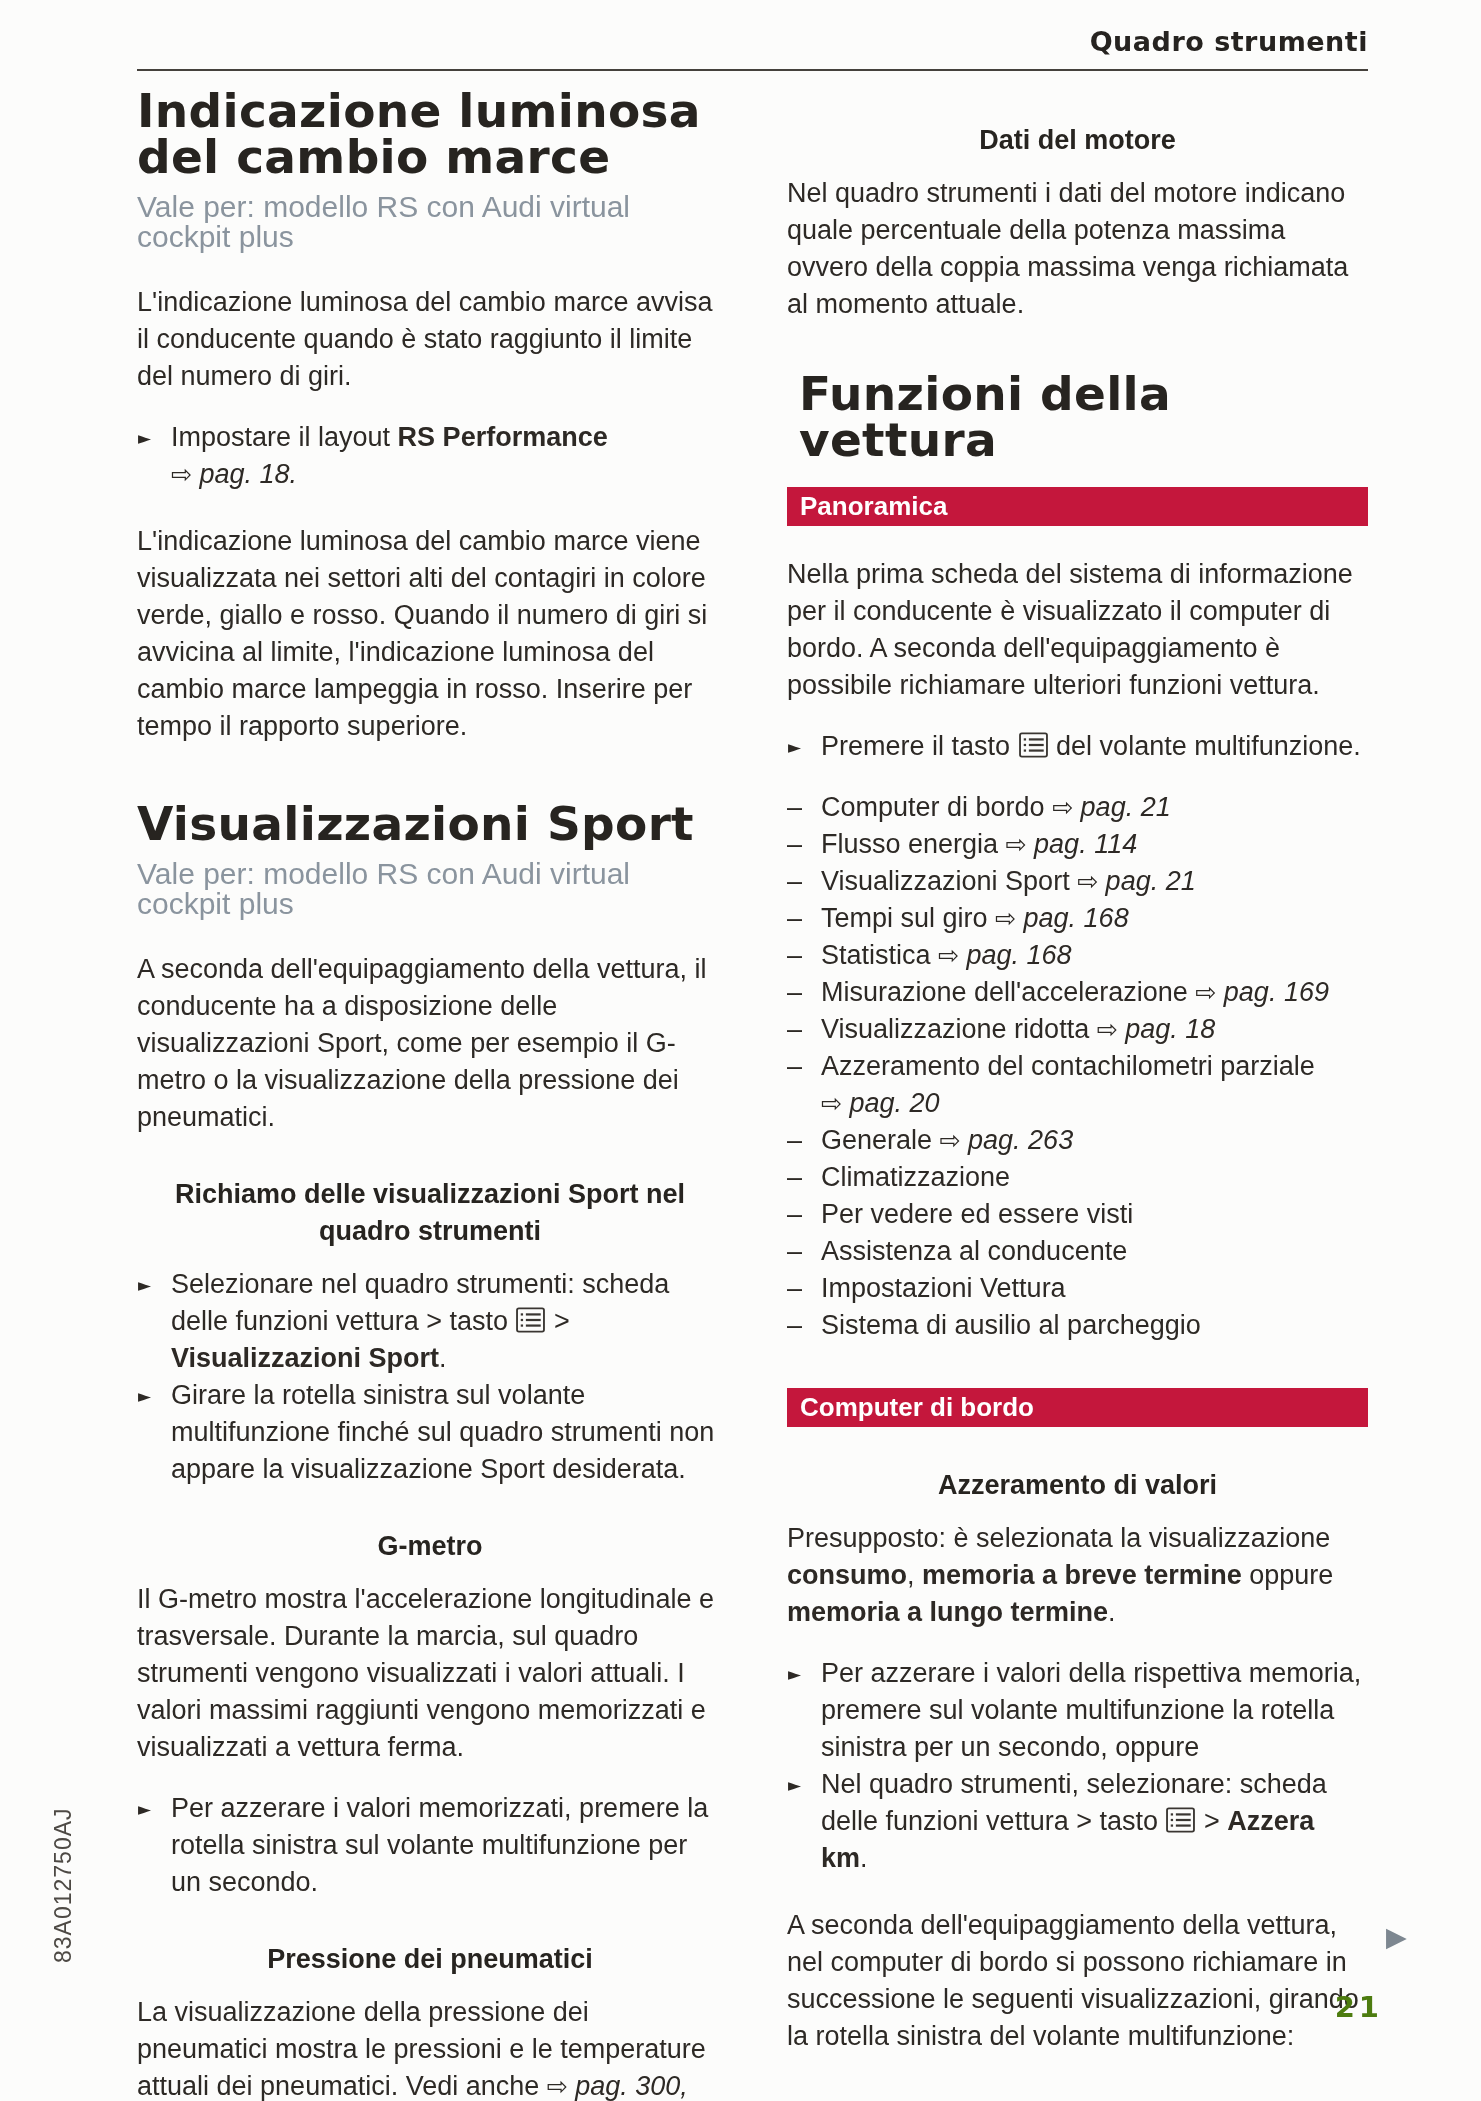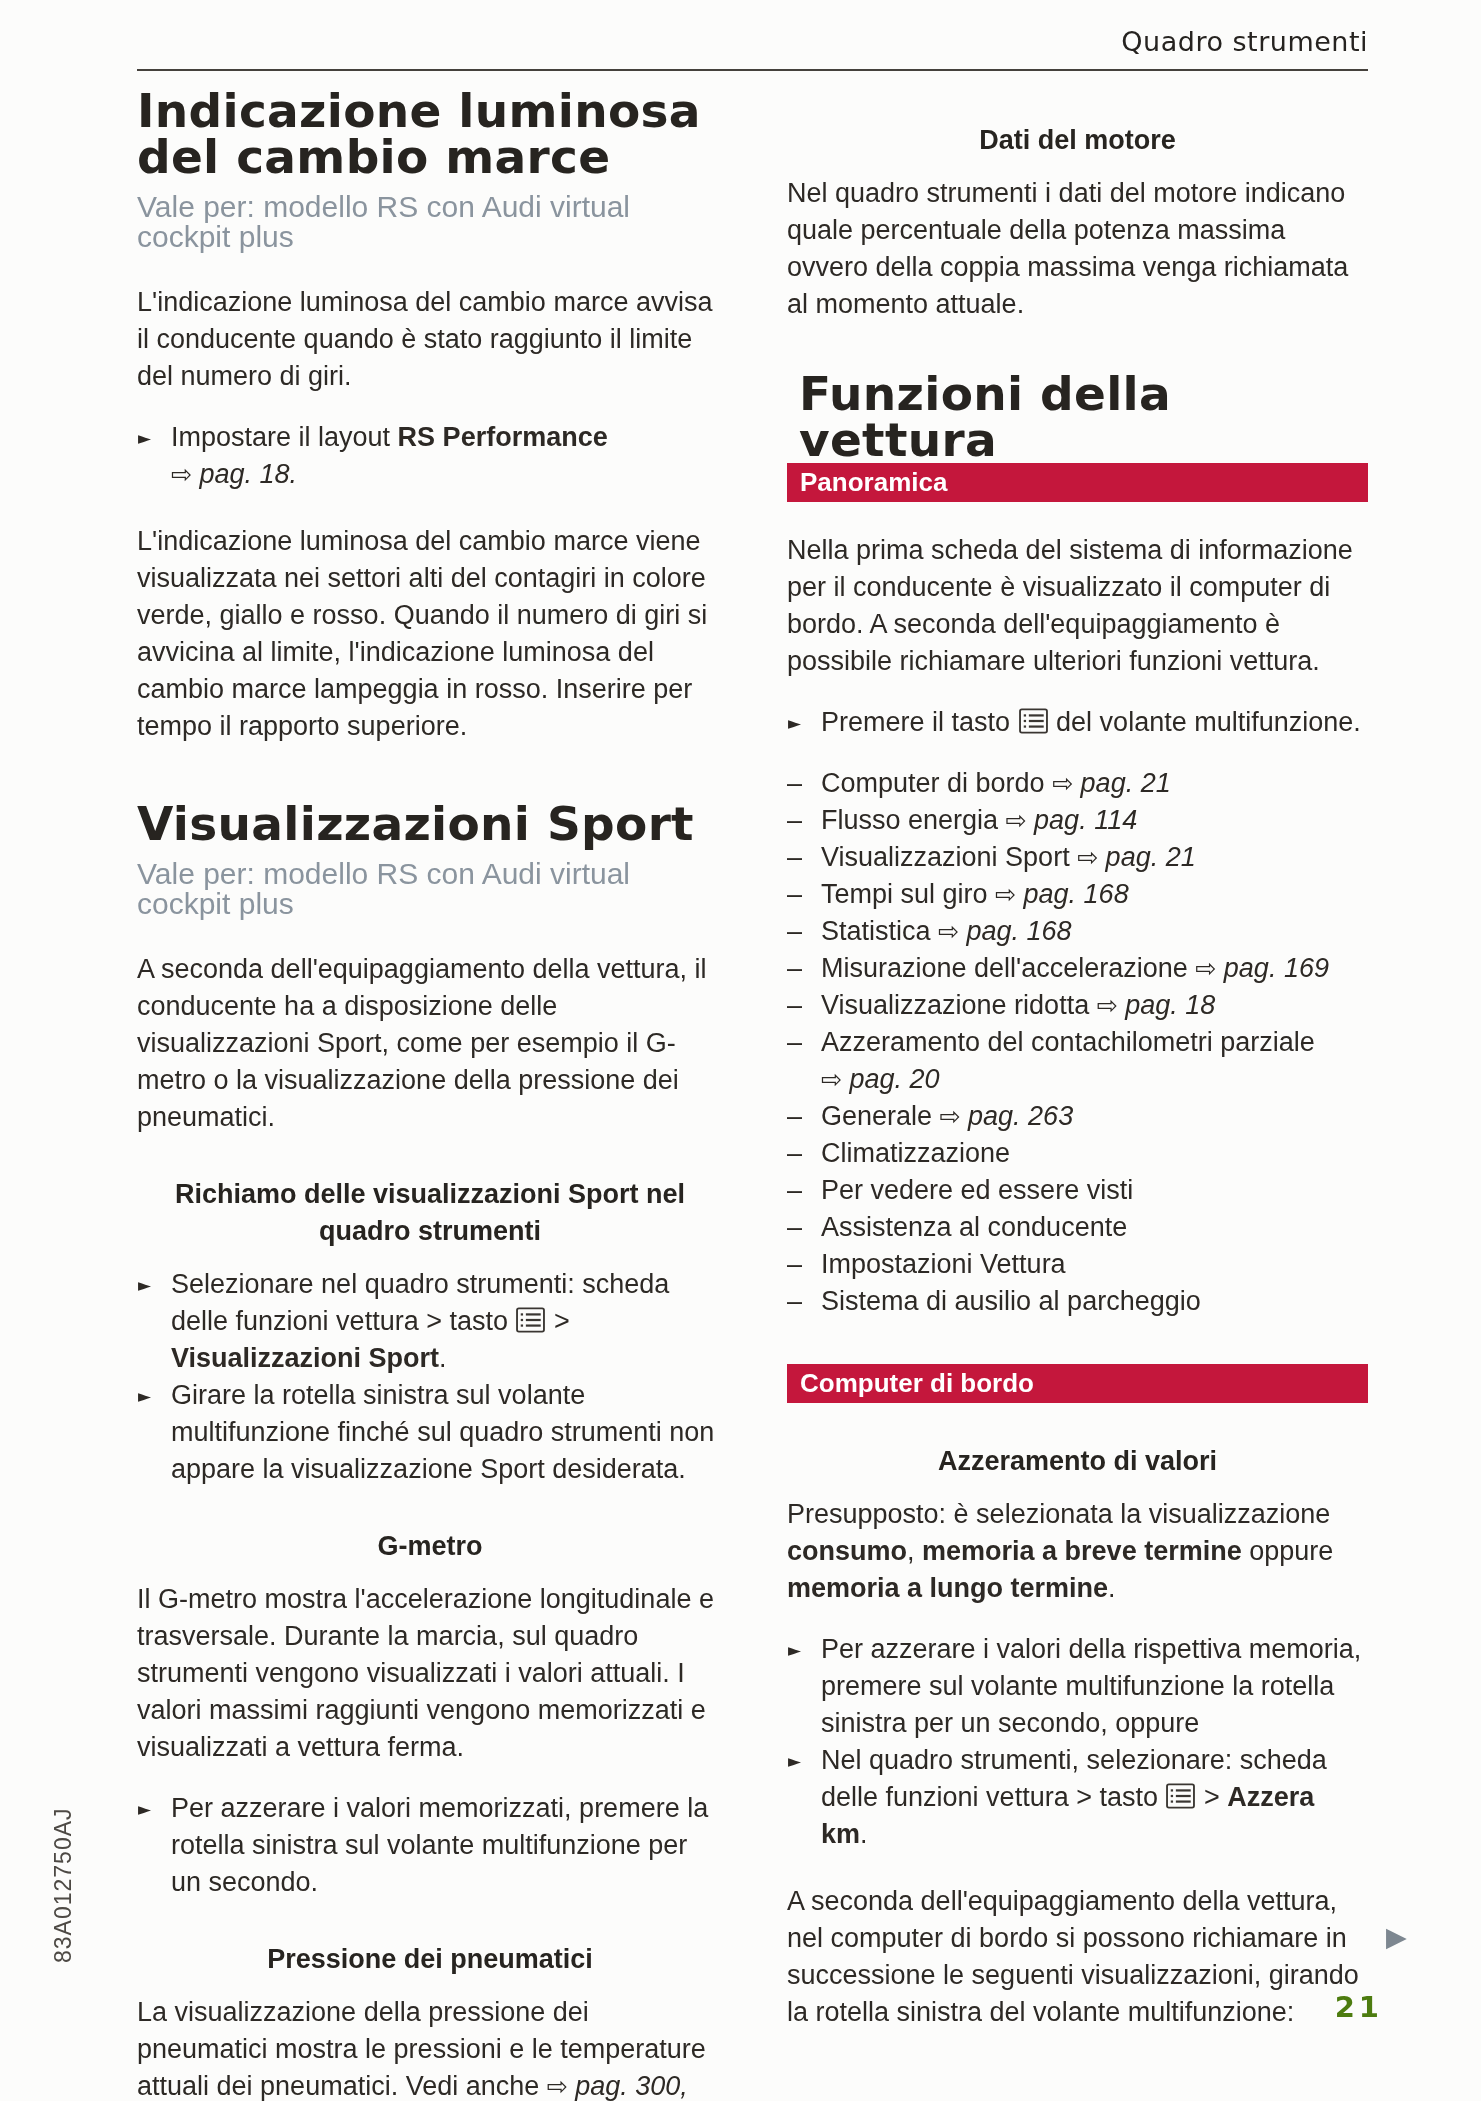--- a/index.html
+++ b/index.html
@@ -9,21 +9,21 @@
     background:#fcfcfb;
     font-family:"Liberation Sans",sans-serif;
     color:#2d2925;
     overflow:hidden;
   }
   
   .header{
     position:absolute;left:137px;top:26px;width:1231px;
     text-align:right;
     font-family:"DejaVu Sans",sans-serif;
-    font-size:27px;font-weight:400;letter-spacing:.5px;color:#262320;
+    font-size:27px;font-weight:700;letter-spacing:.5px;color:#262320;
     padding-bottom:12px;
     border-bottom:2px solid #45413c;
   }
   
   .cols{
     position:absolute;left:137px;top:88px;width:1231px;
     display:flex;gap:64px;
     font-size:27px;line-height:37px;
   }
   .col-left{width:586px;flex:0 0 586px;}
@@ -52,21 +52,21 @@
   
   .list{margin-top:24px;}
   .dash-item{position:relative;padding-left:34px;}
   .dash{position:absolute;left:0;top:0;}
   
   .banner{
     margin-top:44px;height:39px;line-height:39px;
     color:#fff;font-weight:700;font-size:26px;
     padding-left:13px;
   }
-  .banner.after-h1{margin-top:0;}
+  .banner.after-h1{margin-top:24px;}
   
   .b{font-weight:700;}
   .ref{white-space:nowrap;}
   .ref.wrapok{white-space:normal;}
   .ref-arrow{font-family:"DejaVu Sans",sans-serif;font-size:25px;}
   .ref i{font-style:italic;}
   .menu-icon{width:31px;height:26px;vertical-align:-3px;color:#3a3632;}
   
   .side-code{
     position:absolute;left:50px;top:1813px;height:150px;

